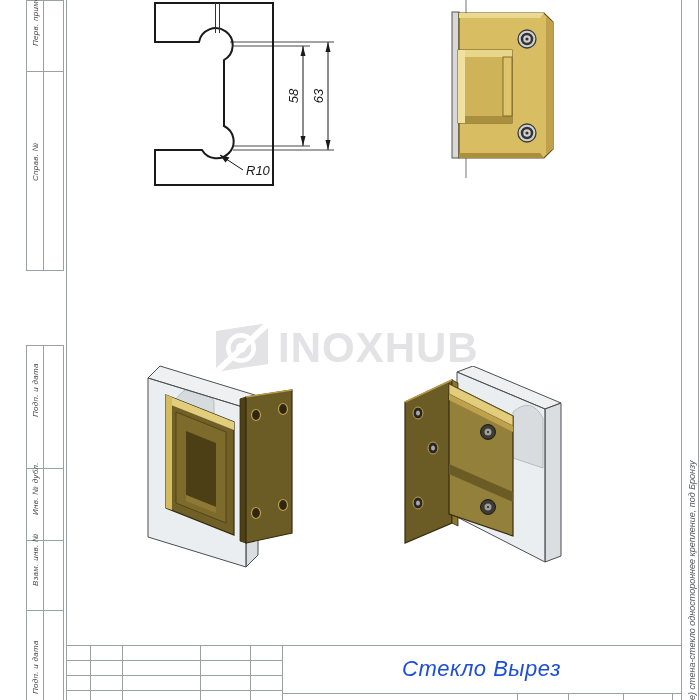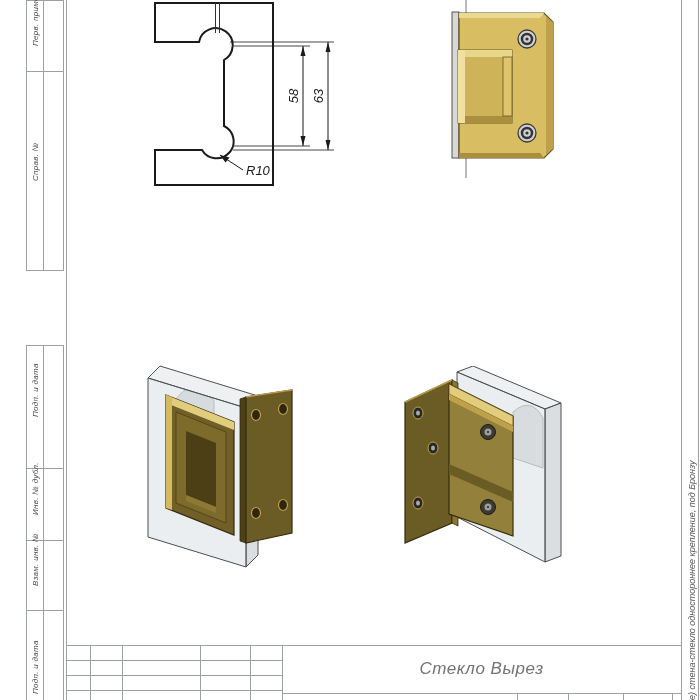--- a/index.html
+++ b/index.html
@@ -8,33 +8,43 @@
   .vl{position:absolute;width:1px;background:#9aa0a3;}
   .hl{position:absolute;height:1px;background:#9aa0a3;}
   .mbox{position:absolute;left:26px;width:38px;border:1px solid #9aa0a3;box-sizing:border-box;}
   .mbox .split{position:absolute;left:16px;top:0;bottom:0;width:1px;background:#9aa0a3;}
   .mbox .lab{position:absolute;left:-2px;top:50%;width:20px;text-align:center;
              transform:translateY(-50%) rotate(-90deg);transform-origin:center;
              white-space:nowrap;font-size:8px;font-style:italic;color:#4a4a4a;letter-spacing:.3px;}
   .cell-label{font-style:italic;}
   #titleblock-title{position:absolute;left:282px;top:645px;width:399px;height:48px;
       display:flex;align-items:center;justify-content:center;
-      font-size:17px;font-style:italic;letter-spacing:.5px;color:#737373;}
+      font-size:22px;font-style:italic;letter-spacing:.5px;color:#1d4ed8;}
   #side-note{position:absolute;left:687px;top:700px;transform:rotate(-90deg);
       transform-origin:left top;white-space:nowrap;font-size:9px;font-style:italic;color:#555;}
   #watermark{position:absolute;left:214px;top:322px;display:flex;align-items:center;gap:8px;z-index:1;}
   #watermark .wm-text{font-size:42px;font-weight:700;color:#e3e3e5;letter-spacing:1px;line-height:1;}
   svg{position:absolute;z-index:2;}
   text{font-family:"Liberation Sans",sans-serif;}
 </style>
 </head>
 <body>
 
 <div id="sheet">
 
+  <div id="watermark">
+    <svg width="56" height="52" style="position:static">
+      <path d="M2,9 L54,1 L54,42 L2,50 Z" fill="#e3e3e5"></path>
+      <circle cx="27" cy="26" r="15" fill="#ffffff"></circle>
+      <circle cx="27" cy="26" r="10.5" fill="#e3e3e5"></circle>
+      <circle cx="27" cy="26" r="5" fill="#ffffff"></circle>
+      <line x1="-1" y1="53" x2="57" y2="-1" stroke="#ffffff" stroke-width="6"></line>
+    </svg>
+    <span class="wm-text">INOXHUB</span>
+  </div>
 
   <div class="vl" style="left:66px;top:0;height:700px"></div>
   <div class="vl" style="left:681px;top:0;height:700px"></div>
   <div class="vl" style="left:698px;top:0;height:700px"></div>
 
   <div class="mbox" style="top:0;height:72px">
     <div class="split"></div>
     <span class="lab">Перв. примен.</span>
   </div>
   <div class="mbox" style="top:71px;height:200px">

